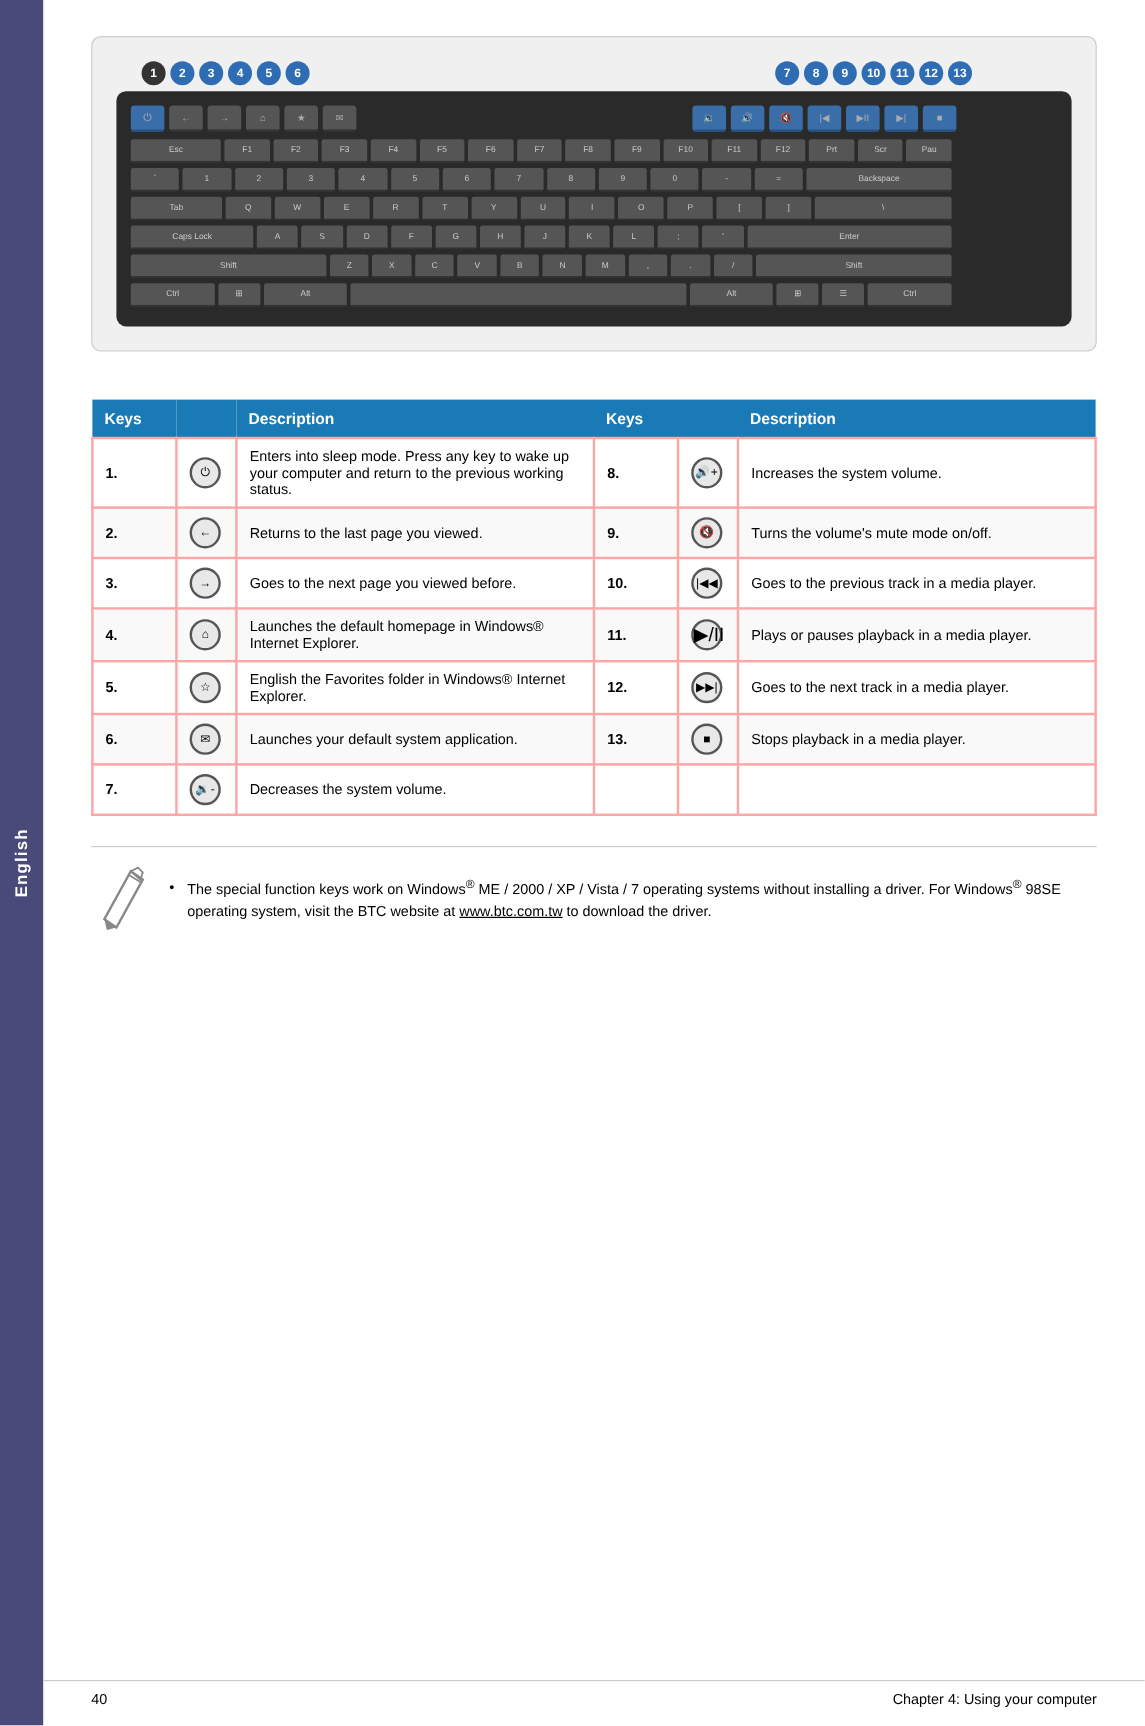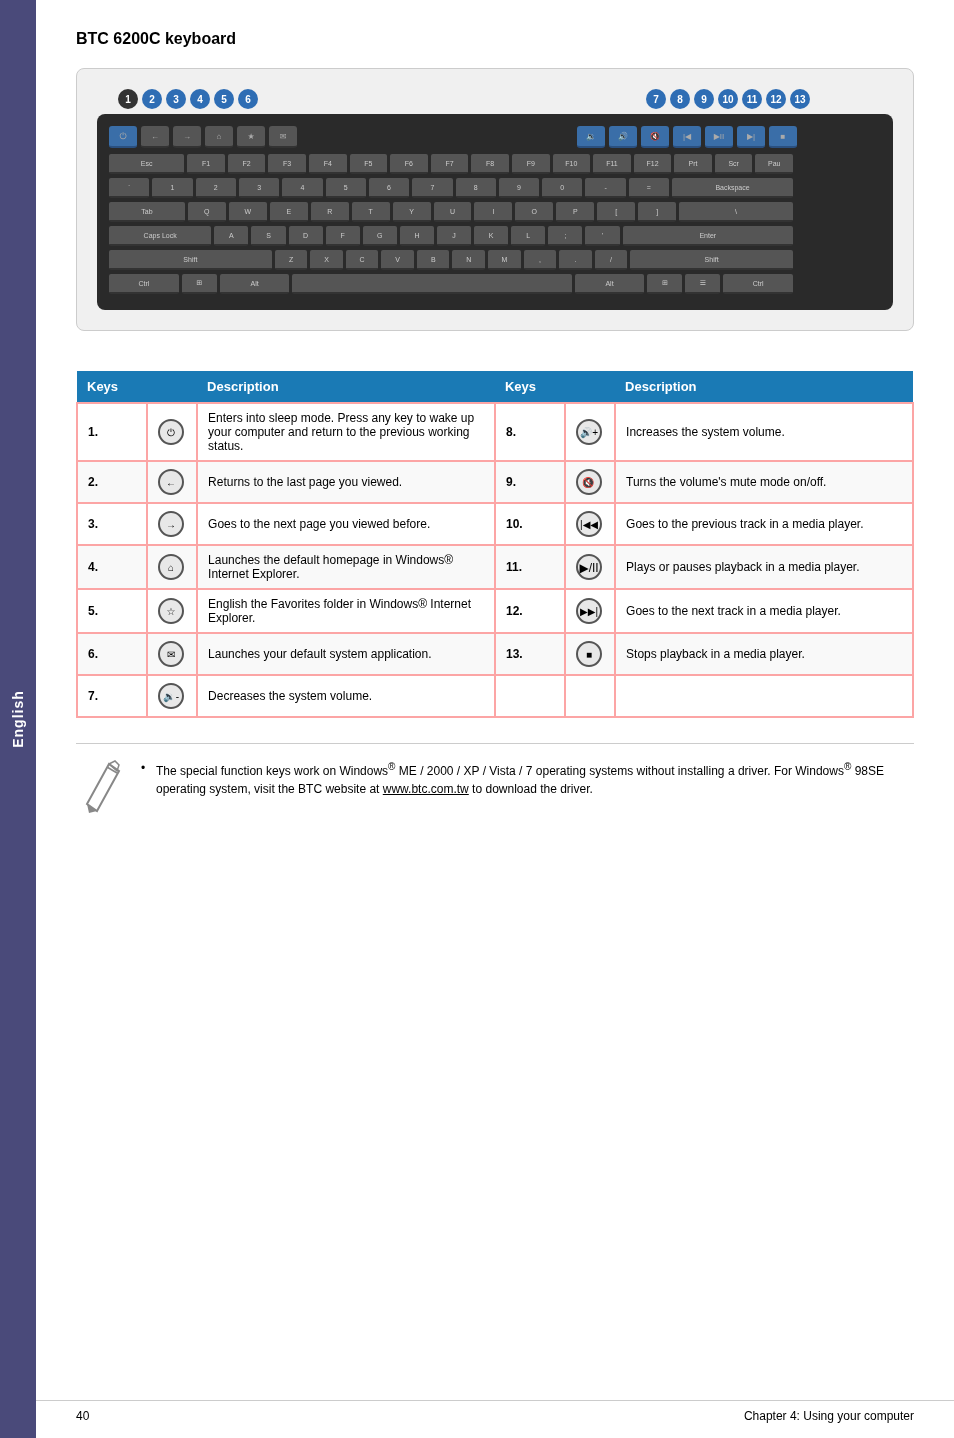--- a/index.html
+++ b/index.html
@@ -137,21 +137,21 @@
     .keys-table tr:nth-child(odd) td {
       background: #fff;
     }
 
     
     .note-section {
       border-top: 1px solid #ccc;
       padding-top: 15px;
       display: flex;
       gap: 15px;
-      align-items: flex-start;
+      align-items: center;
     }
     .note-icon {
       font-size: 36px;
       color: #888;
       flex-shrink: 0;
       width: 50px;
       text-align: center;
     }
     .note-content .underline {
       text-decoration: underline;
@@ -216,21 +216,20 @@
   </style>
 </head>
 <body>
 
 <div class="sidebar">
   <span class="sidebar-label">English</span>
 </div>
 
 <div class="main">
 
-  <h1 class="page-title">BTC 6200C keyboard</h1>
 
   <div class="keyboard-area">
 
     <div class="numbers-row">
       <span class="num-circle nc-dark">1</span>
       <span class="num-circle nc-blue">2</span>
       <span class="num-circle nc-blue">3</span>
       <span class="num-circle nc-blue">4</span>
       <span class="num-circle nc-blue">5</span>
       <span class="num-circle nc-blue">6</span>
@@ -396,21 +395,21 @@
     <td>Goes to the next page you viewed before.</td>
     <td><strong>10.</strong></td>
     <td><span style="display:inline-block;width:26px;height:26px;border-radius:50%;border:2px solid #555;text-align:center;line-height:24px;font-size:10px;background:#e8e8e8;">|◀◀</span></td>
     <td>Goes to the previous track in a media player.</td>
   </tr>
         <tr>
     <td><strong>4.</strong></td>
     <td><span style="display:inline-block;width:26px;height:26px;border-radius:50%;border:2px solid #555;text-align:center;line-height:24px;font-size:10px;background:#e8e8e8;">⌂</span></td>
     <td>Launches the default homepage in Windows® Internet Explorer.</td>
     <td><strong>11.</strong></td>
-    <td><span style="display:inline-block;width:26px;height:26px;border-radius:50%;border:2px solid #555;text-align:center;line-height:24px;font-size:12px;background:#e8e8e8;">▶/II</span></td>
+    <td><span style="display:inline-block;width:26px;height:26px;border-radius:50%;border:2px solid #555;text-align:center;line-height:24px;font-size:16px;background:#e8e8e8;">▶/II</span></td>
     <td>Plays or pauses playback in a media player.</td>
   </tr>
         <tr>
     <td><strong>5.</strong></td>
     <td><span style="display:inline-block;width:26px;height:26px;border-radius:50%;border:2px solid #555;text-align:center;line-height:24px;font-size:10px;background:#e8e8e8;">☆</span></td>
     <td>English the Favorites folder in Windows® Internet Explorer.</td>
     <td><strong>12.</strong></td>
     <td><span style="display:inline-block;width:26px;height:26px;border-radius:50%;border:2px solid #555;text-align:center;line-height:24px;font-size:10px;background:#e8e8e8;">▶▶|</span></td>
     <td>Goes to the next track in a media player.</td>
   </tr>

